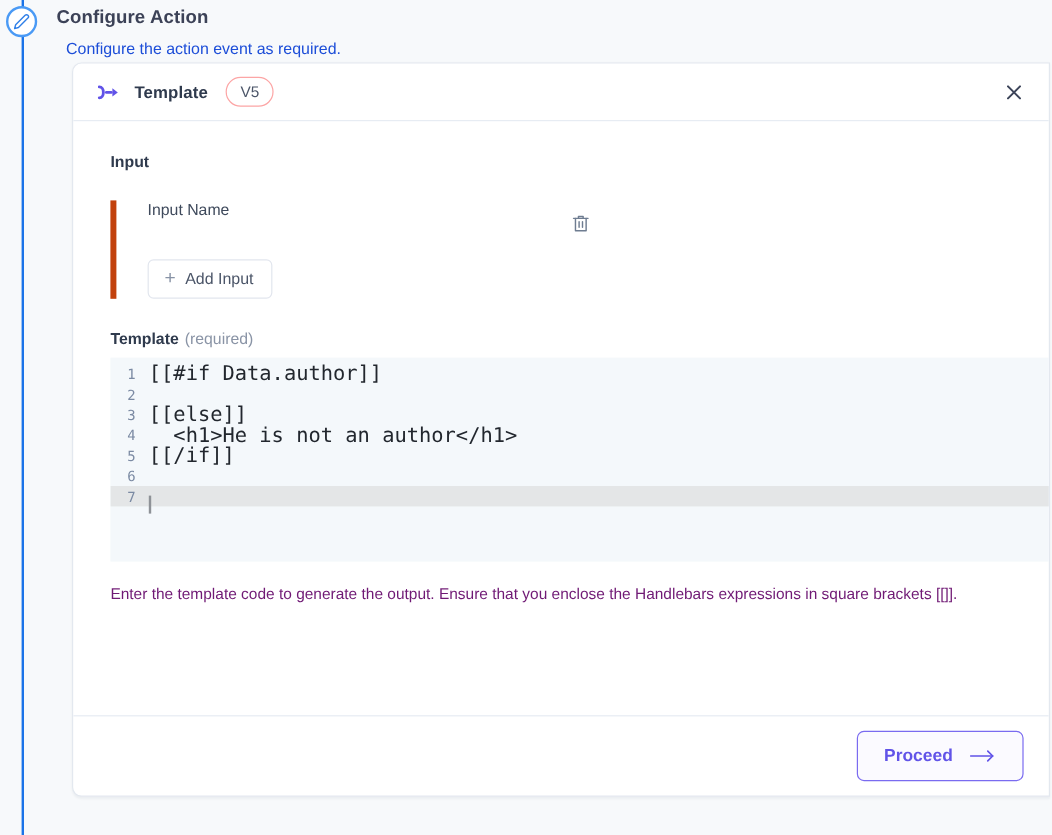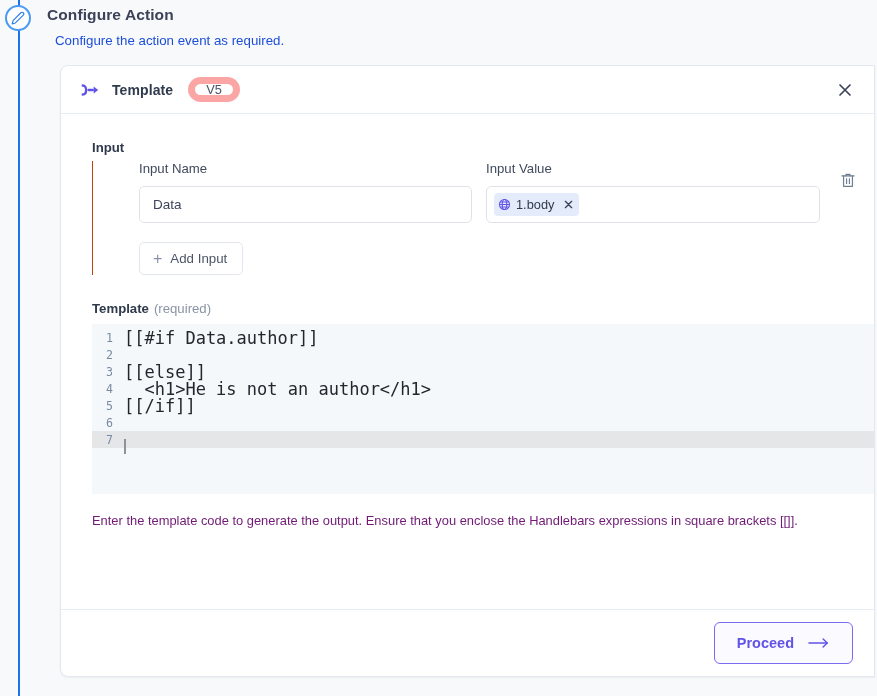--- a/index.html
+++ b/index.html
@@ -67,21 +67,21 @@
     font-size: 13.3px;
     color: #1d4ed8;
     margin: 8px;
     line-height: 1.2;
   }
 
   
   #action-card {
     position: absolute;
     left: 60px;
-    top: 65px;
+    top: 52px;
     width: 815px;
     height: 612px;
     background: #ffffff;
     border: 1px solid #e3e8ef;
     border-radius: 8px 0 0 8px;
     box-sizing: border-box;
     box-shadow: 0 1px 2px rgba(20,30,60,.05);
     overflow: hidden;
   }
 
@@ -108,21 +108,21 @@
     font-weight: bold;
     color: #2f3a4d;
     letter-spacing: .1px;
   }
   #version-badge {
     margin-left: 15px;
     min-width: 40px;
     height: 25px;
     padding: 0 11px;
     box-sizing: border-box;
-    border: 7px solid #fca5a5;
+    border: 1px solid #fca5a5;
     border-radius: 13px;
     display: flex;
     align-items: center;
     justify-content: center;
     font-size: 12.8px;
     color: #4b5568;
   }
   #close-button {
     margin-left: auto;
     width: 30px;
@@ -143,23 +143,23 @@
 
   .section-label {
     font-size: 13.2px;
     font-weight: bold;
     color: #2f3a4d;
     padding-left: 31px;
   }
 
   
   #input-group {
-    margin-top: 6px;
-    padding-left: 46px;
-    border-left: 1px solid #c2410c;
+    margin-top: 25px;
+    padding-left: 26px;
+    border-left: 5px solid #c2410c;
     margin-left: 31px;
   }
   #input-row {
     display: flex;
     align-items: flex-start;
   }
   .field-col-name { width: 333px; }
   .field-col-value { width: 334px; margin-left: 14px; }
 
   .field-label {
@@ -385,45 +385,22 @@
 
   <div id="card-body">
 
     <div class="section-label">Input</div>
 
     <div id="input-group">
       <div id="input-row">
 
         <div class="field-col-name">
           <label class="field-label">Input Name</label>
-          <div class="text-field">
-            <span placeholder="Input Name">Data</span>
-          </div>
         </div>
 
-        <div class="field-col-value">
-          <label class="field-label">Input Value</label>
-          <div class="text-field" id="input-value-field">
-            <span id="value-chip">
-              <span class="chip-globe">
-                <svg width="13" height="13" viewBox="0 0 16 16" fill="none" stroke="#6153e8" stroke-width="1.3">
-                  <circle cx="8" cy="8" r="6.2"></circle>
-                  <ellipse cx="8" cy="8" rx="2.8" ry="6.2"></ellipse>
-                  <path d="M1.9 8 H14.1 M2.6 5 H13.4 M2.6 11 H13.4"></path>
-                </svg>
-              </span>
-              <span class="chip-label">1.body</span>
-              <span class="chip-remove">
-                <svg width="9" height="9" viewBox="0 0 10 10" fill="none" stroke="#3c4459" stroke-width="1.5" stroke-linecap="round">
-                  <path d="M1.5 1.5 L8.5 8.5 M8.5 1.5 L1.5 8.5"></path>
-                </svg>
-              </span>
-            </span>
-          </div>
-        </div>
 
         <div id="delete-input-button">
           <svg width="16" height="17" viewBox="0 0 18 19" fill="none" stroke="#6f7d91" stroke-width="1.35" stroke-linecap="round" stroke-linejoin="round">
             <path d="M2.2 4.4 H15.8"></path>
             <path d="M6.8 4.4 V2.6 H11.2 V4.4"></path>
             <path d="M4 4.4 V16 H14 V4.4"></path>
             <path d="M7.4 7.6 V12.8 M10.6 7.6 V12.8"></path>
           </svg>
         </div>
       </div>

